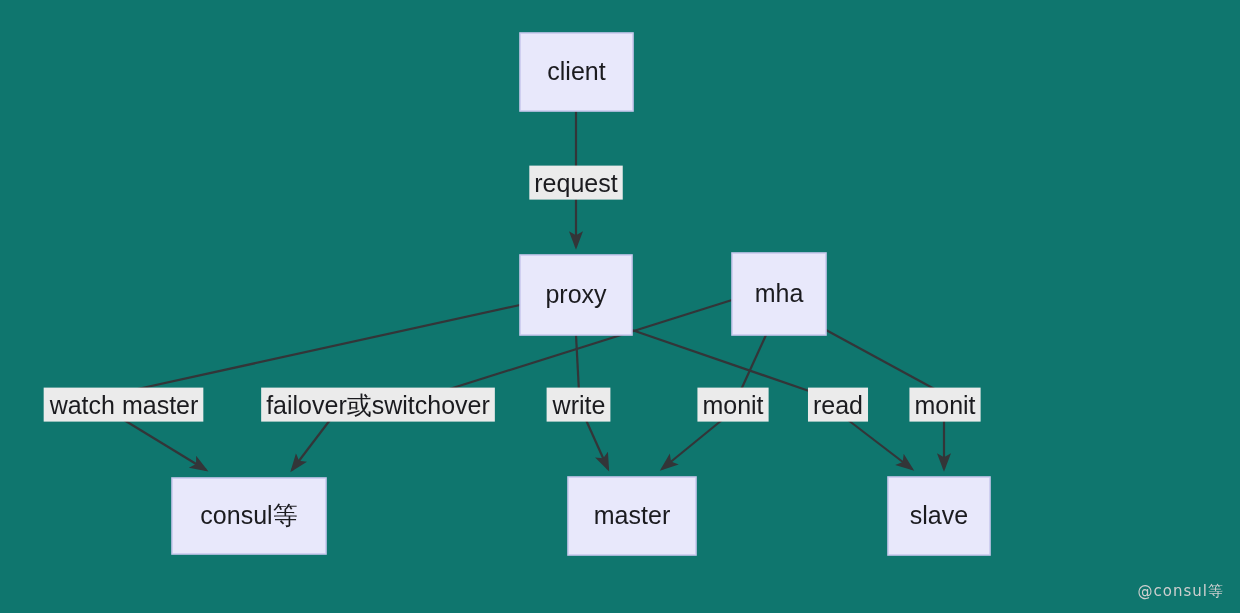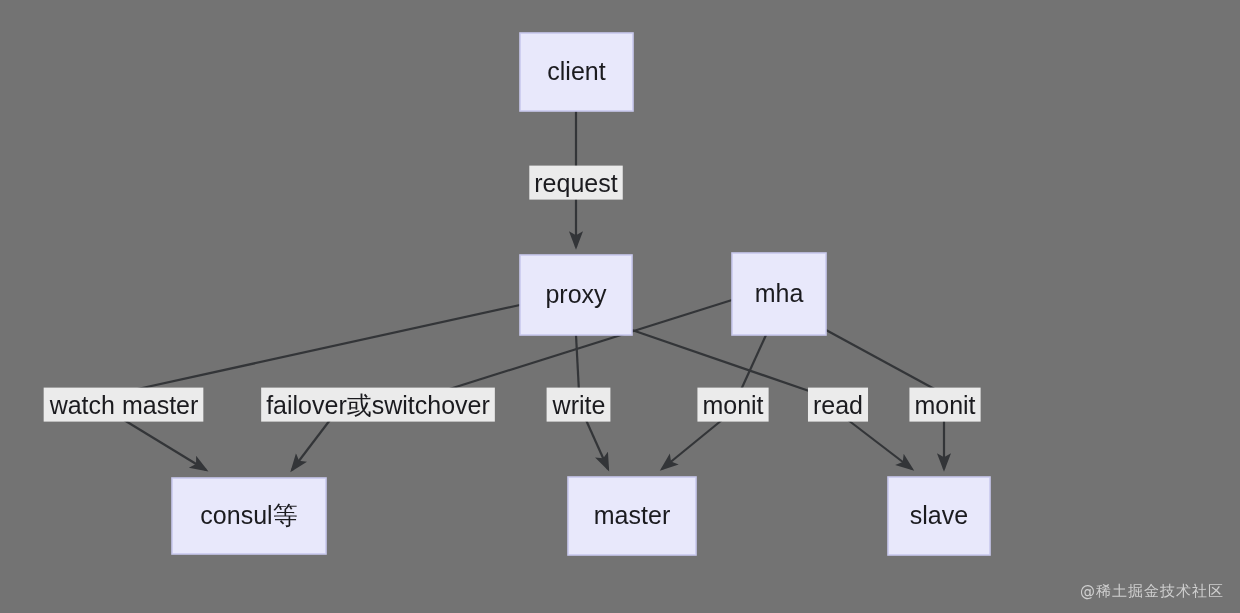--- a/index.html
+++ b/index.html
@@ -7,21 +7,21 @@
     padding: 0;
     background: #ffffff;
   }
   body {
     font-family: "Liberation Sans", "DejaVu Sans", sans-serif;
   }
   #canvas {
     position: relative;
     width: 1240px;
     height: 613px;
-    background: #737373;
+    background: #0f766e;
     overflow: hidden;
   }
   svg.diagram {
     position: absolute;
     left: 0;
     top: 0;
     width: 1240px;
     height: 613px;
   }
   .node-rect {
@@ -154,14 +154,14 @@
           <rect class="edge-label-bg" rx="0" x="807.9765625" y="387.609375" width="60.046875" height="34"></rect>
           <text x="838" y="407" class="edge-label-text">read</text>
         </g>
         <g>
           <rect class="edge-label-bg" rx="0" x="909.4296875" y="387.609375" width="71.18701171875" height="34"></rect>
           <text x="945" y="407" class="edge-label-text">monit</text>
         </g>
       </g>
   </svg>
 
-  <div class="watermark">@稀土掘金技术社区</div>
+  <div class="watermark">@consul等</div>
 </div>
 
 </body></html>

